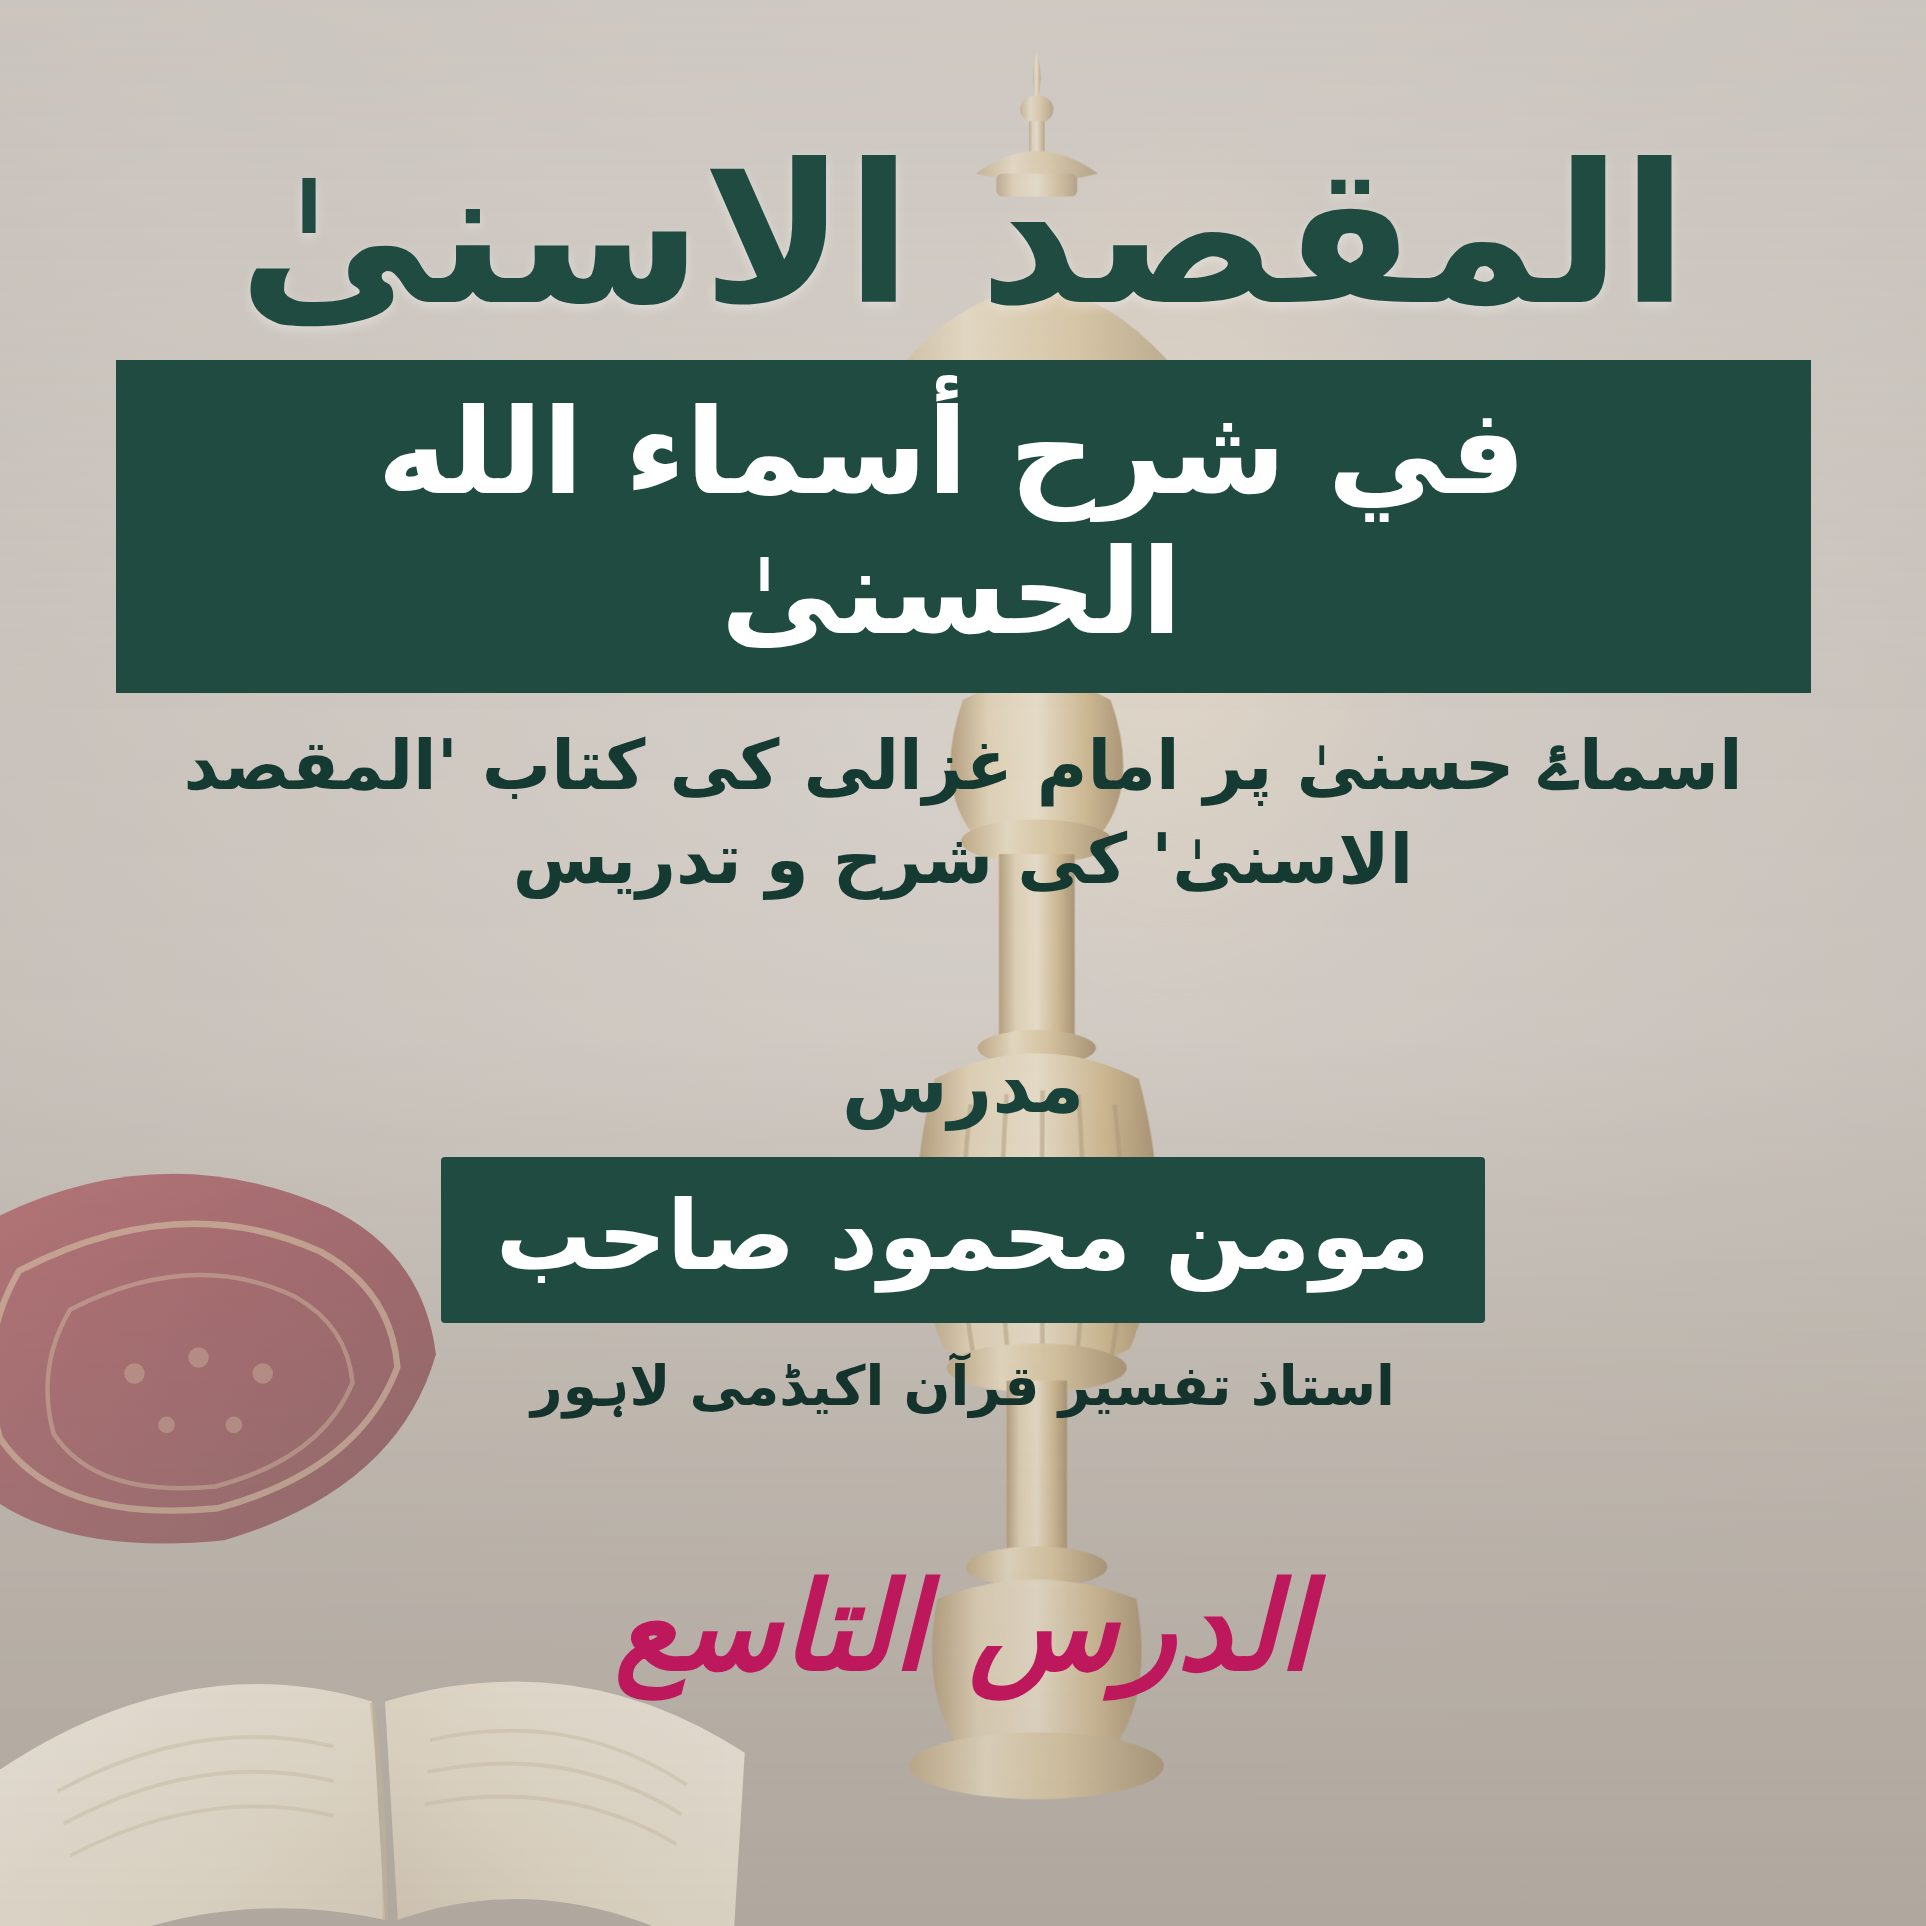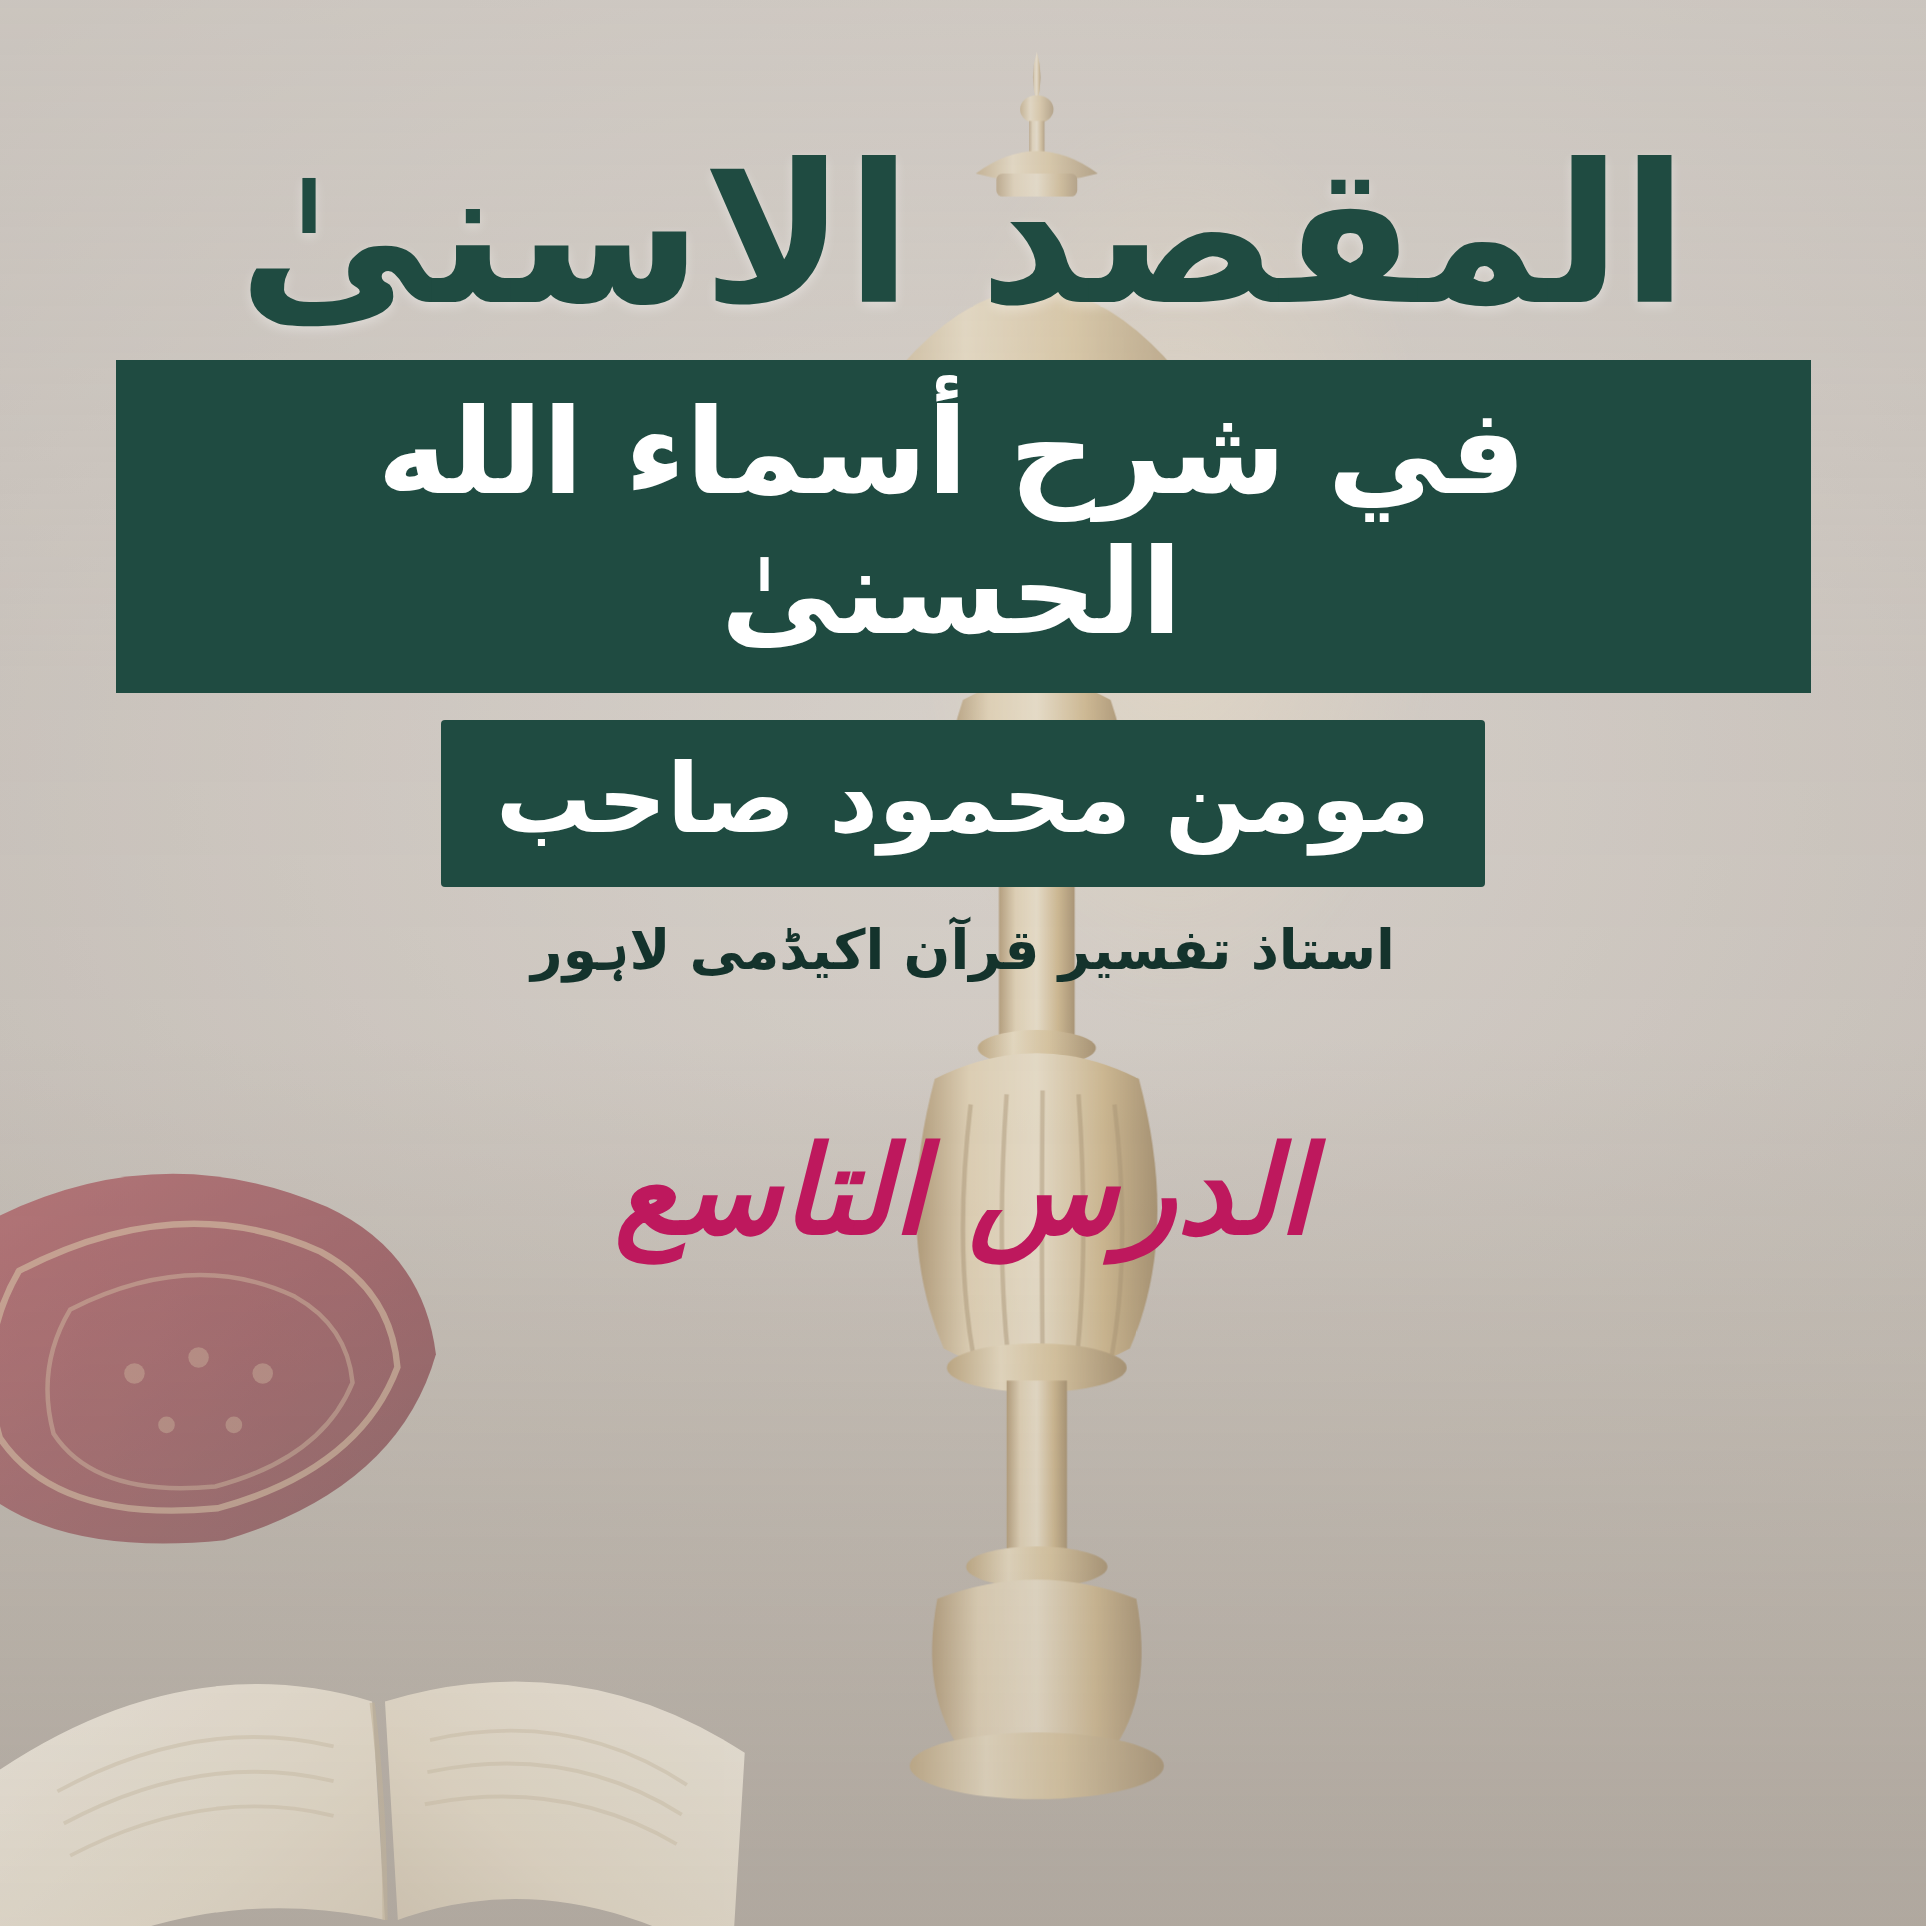--- a/index.html
+++ b/index.html
@@ -301,21 +301,23 @@
   </div>
 
   <div class="wash"></div>
 
   <div class="content">
 
     <div class="title-main">المقصد الاسنیٰ</div>
 
     <div class="title-band">في شرح أسماء الله الحسنىٰ</div>
 
-
+    <div class="subtitle-urdu">اسماۓ حسنیٰ پر امام غزالی کی کتاب 'المقصد الاسنیٰ' کی شرح و تدریس</div>
+
+    <div class="role-label">مدرس</div>
 
     <div class="speaker-band">مومن محمود صاحب</div>
 
     <div class="speaker-affil">استاذ تفسیر قرآن اکیڈمی لاہور</div>
 
     <div class="lesson-number">الدرس التاسع</div>
 
   </div>
 </div>
 

